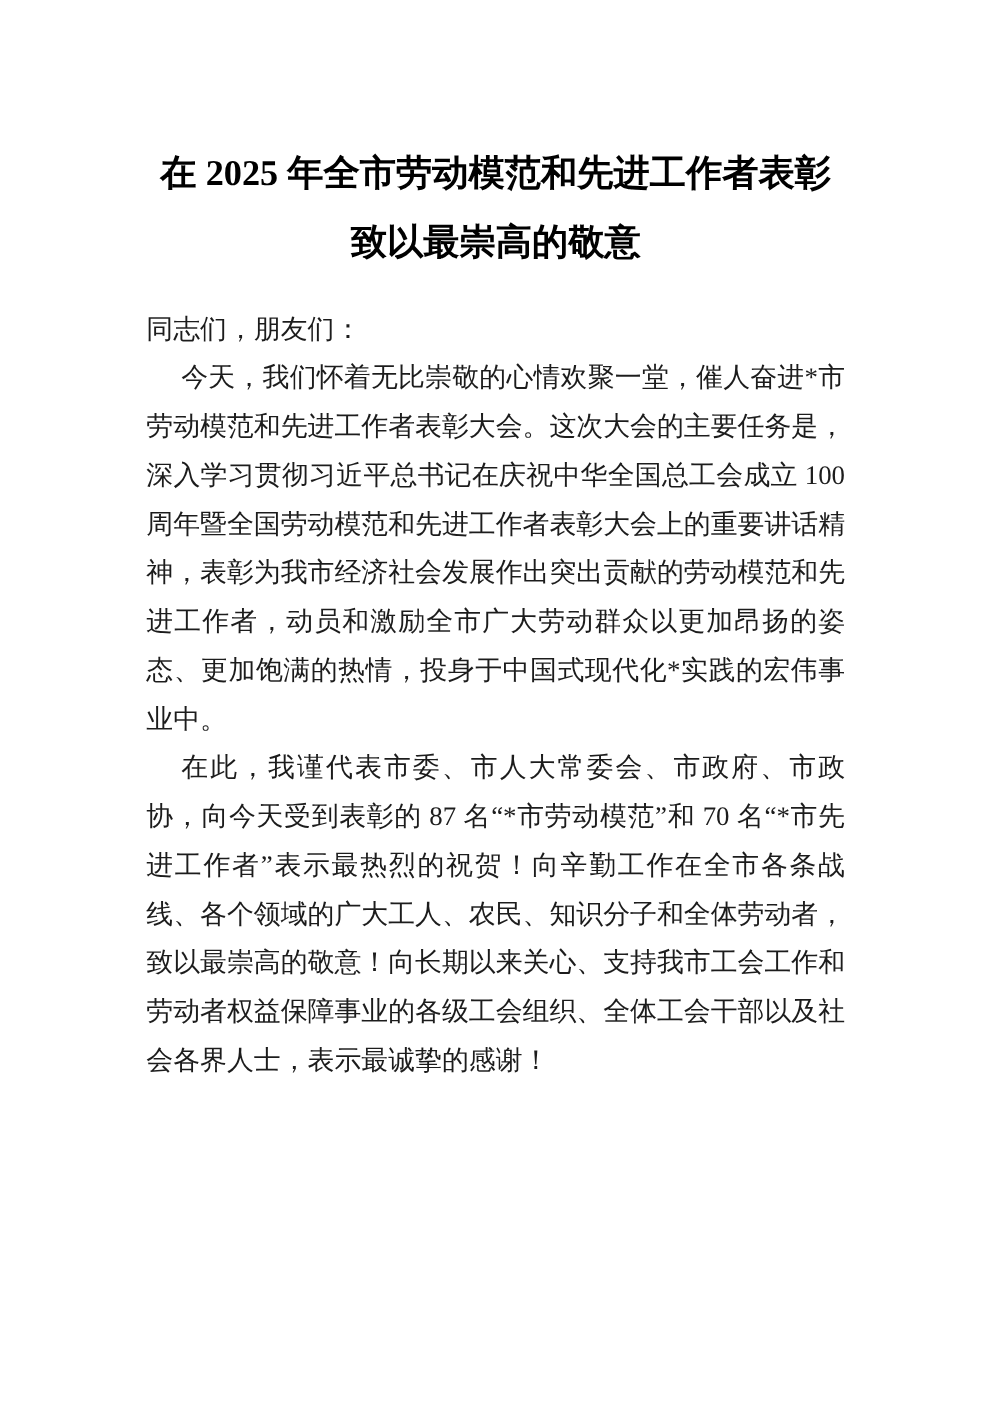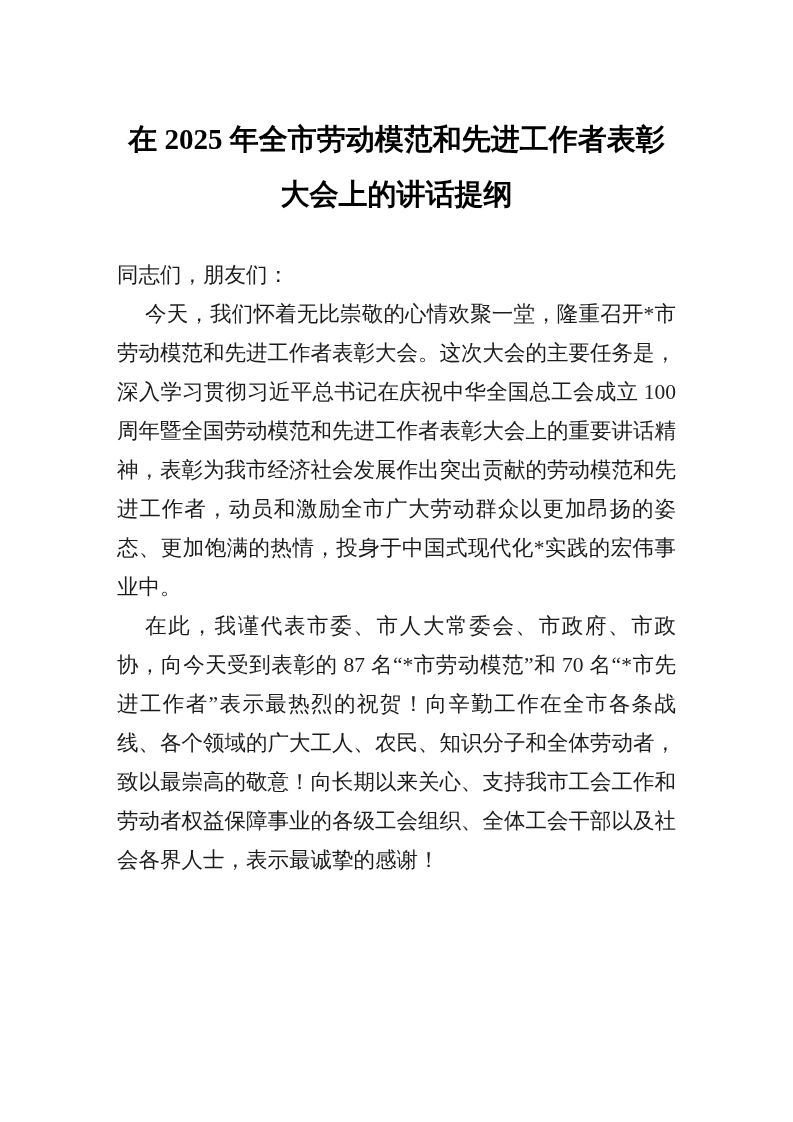--- a/index.html
+++ b/index.html
@@ -28,21 +28,21 @@
     color: #000000;
     text-align: center;
     font-family: "Liberation Serif", "DejaVu Serif", serif;
   }
   .title-line {
     display: block;
     white-space: nowrap;
     text-align: center;
   }
   .body-text {
-    margin-top: 34px;
+    margin-top: 22px;
     font-size: 21.5px;
     line-height: 39px;
     color: #1c1c1c;
     text-align: justify;
     text-justify: inter-character;
     font-family: "Liberation Serif", "DejaVu Serif", serif;
   }
   .body-text p {
     margin: 0;
     padding: 0;
@@ -54,21 +54,21 @@
     text-indent: 0;
   }
 </style>
 </head>
 <body>
 
 <div class="page">
   <div class="content">
     <h1 class="doc-title">
       <span class="title-line">在 2025 年全市劳动模范和先进工作者表彰</span>
-      <span class="title-line">大会上的讲话提纲</span>
+      <span class="title-line">致以最崇高的敬意</span>
     </h1>
     <div class="body-text">
       <p class="salutation">同志们，朋友们：</p>
-      <p class="para">今天，我们怀着无比崇敬的心情欢聚一堂，隆重召开*市劳动模范和先进工作者表彰大会。这次大会的主要任务是，深入学习贯彻习近平总书记在庆祝中华全国总工会成立 100 周年暨全国劳动模范和先进工作者表彰大会上的重要讲话精神，表彰为我市经济社会发展作出突出贡献的劳动模范和先进工作者，动员和激励全市广大劳动群众以更加昂扬的姿态、更加饱满的热情，投身于中国式现代化*实践的宏伟事业中。</p>
+      <p class="para">今天，我们怀着无比崇敬的心情欢聚一堂，催人奋进*市劳动模范和先进工作者表彰大会。这次大会的主要任务是，深入学习贯彻习近平总书记在庆祝中华全国总工会成立 100 周年暨全国劳动模范和先进工作者表彰大会上的重要讲话精神，表彰为我市经济社会发展作出突出贡献的劳动模范和先进工作者，动员和激励全市广大劳动群众以更加昂扬的姿态、更加饱满的热情，投身于中国式现代化*实践的宏伟事业中。</p>
       <p class="para">在此，我谨代表市委、市人大常委会、市政府、市政协，向今天受到表彰的 87 名“*市劳动模范”和 70 名“*市先进工作者”表示最热烈的祝贺！向辛勤工作在全市各条战线、各个领域的广大工人、农民、知识分子和全体劳动者，致以最崇高的敬意！向长期以来关心、支持我市工会工作和劳动者权益保障事业的各级工会组织、全体工会干部以及社会各界人士，表示最诚挚的感谢！</p>
     </div>
   </div>
 </div>
 
 </body></html>

